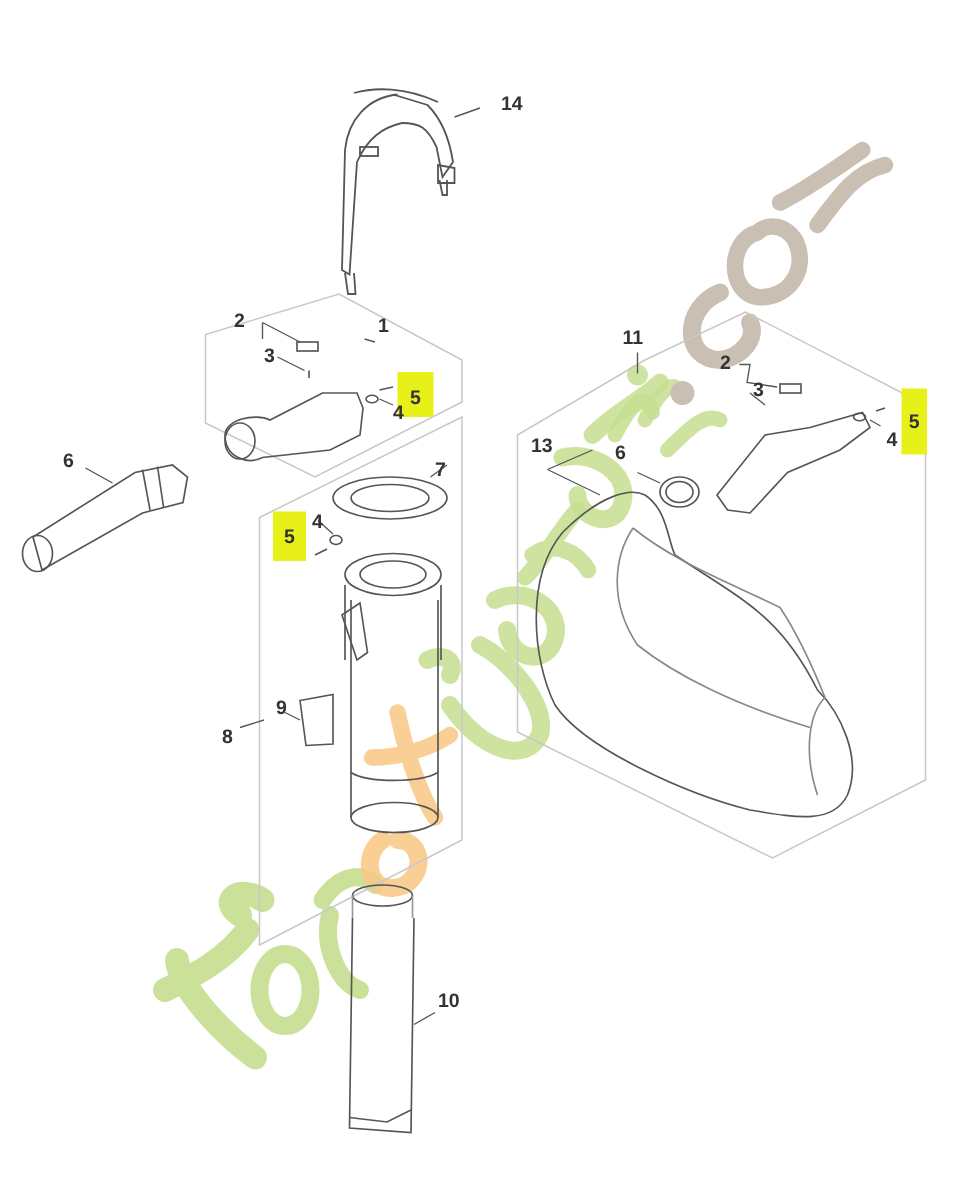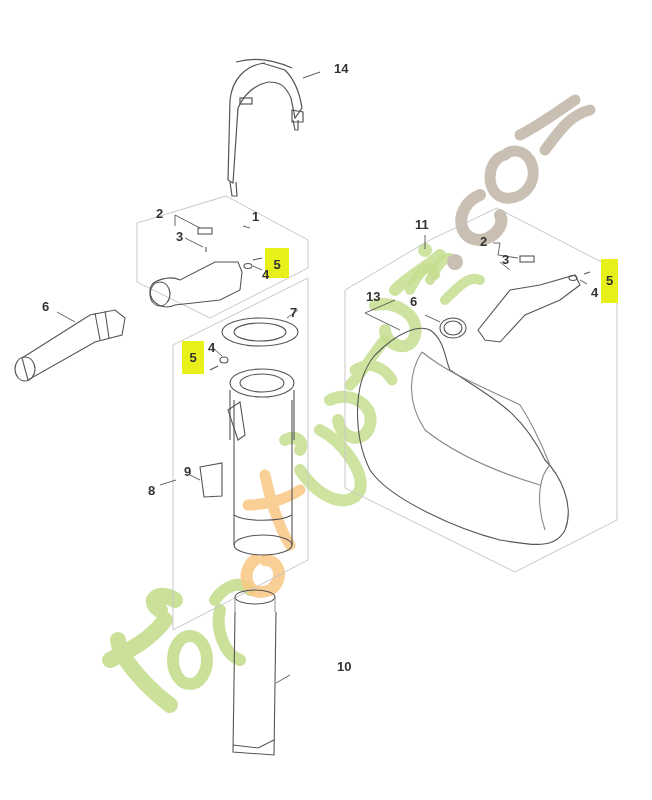--- a/index.html
+++ b/index.html
@@ -141,19 +141,19 @@
 <div class="callout" style="left:334px;top:62px;">14</div>
 <div class="callout" style="left:252px;top:210px;">1</div>
 <div class="callout" style="left:156px;top:207px;">2</div>
 <div class="callout" style="left:176px;top:230px;">3</div>
 <div class="callout" style="left:262px;top:268px;">4</div>
 <div class="callout" style="left:42px;top:300px;">6</div>
 <div class="callout" style="left:290px;top:306px;">7</div>
 <div class="callout" style="left:208px;top:341px;">4</div>
 <div class="callout" style="left:148px;top:484px;">8</div>
 <div class="callout" style="left:184px;top:465px;">9</div>
-<div class="callout" style="left:292px;top:660px;margin-left:45px;">10</div>
+<div class="callout" style="left:292px;top:660px;">10</div>
 <div class="callout" style="left:415px;top:218px;">11</div>
 <div class="callout" style="left:480px;top:235px;">2</div>
 <div class="callout" style="left:502px;top:253px;">3</div>
 <div class="callout" style="left:591px;top:286px;">4</div>
 <div class="callout" style="left:410px;top:295px;">6</div>
-<div class="callout" style="left:366px;top:290px;">13</div>
+<div class="callout" style="left:354px;top:290px;">13</div>
 
 </body></html>

